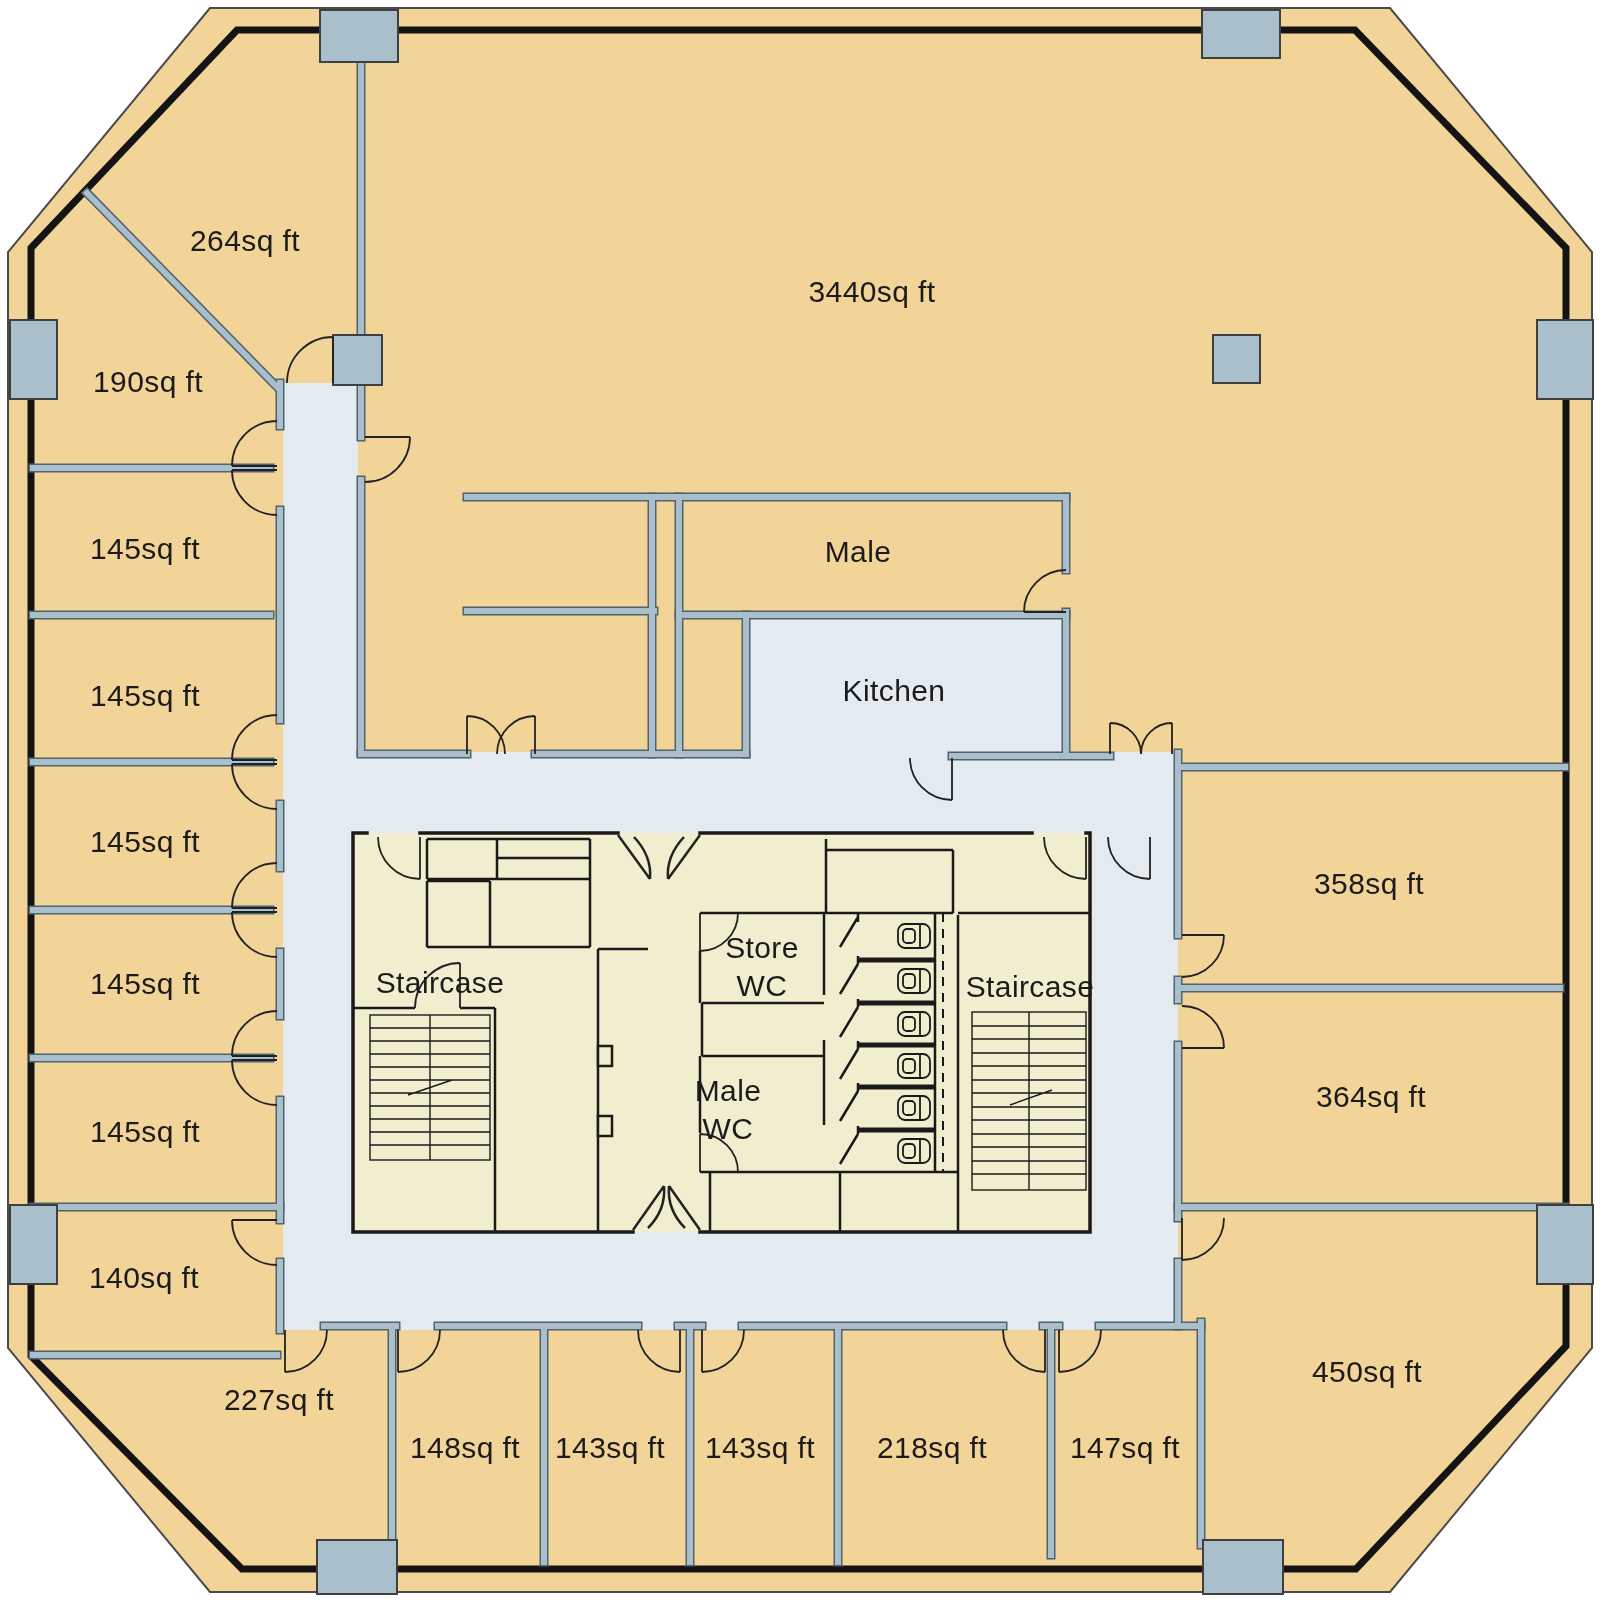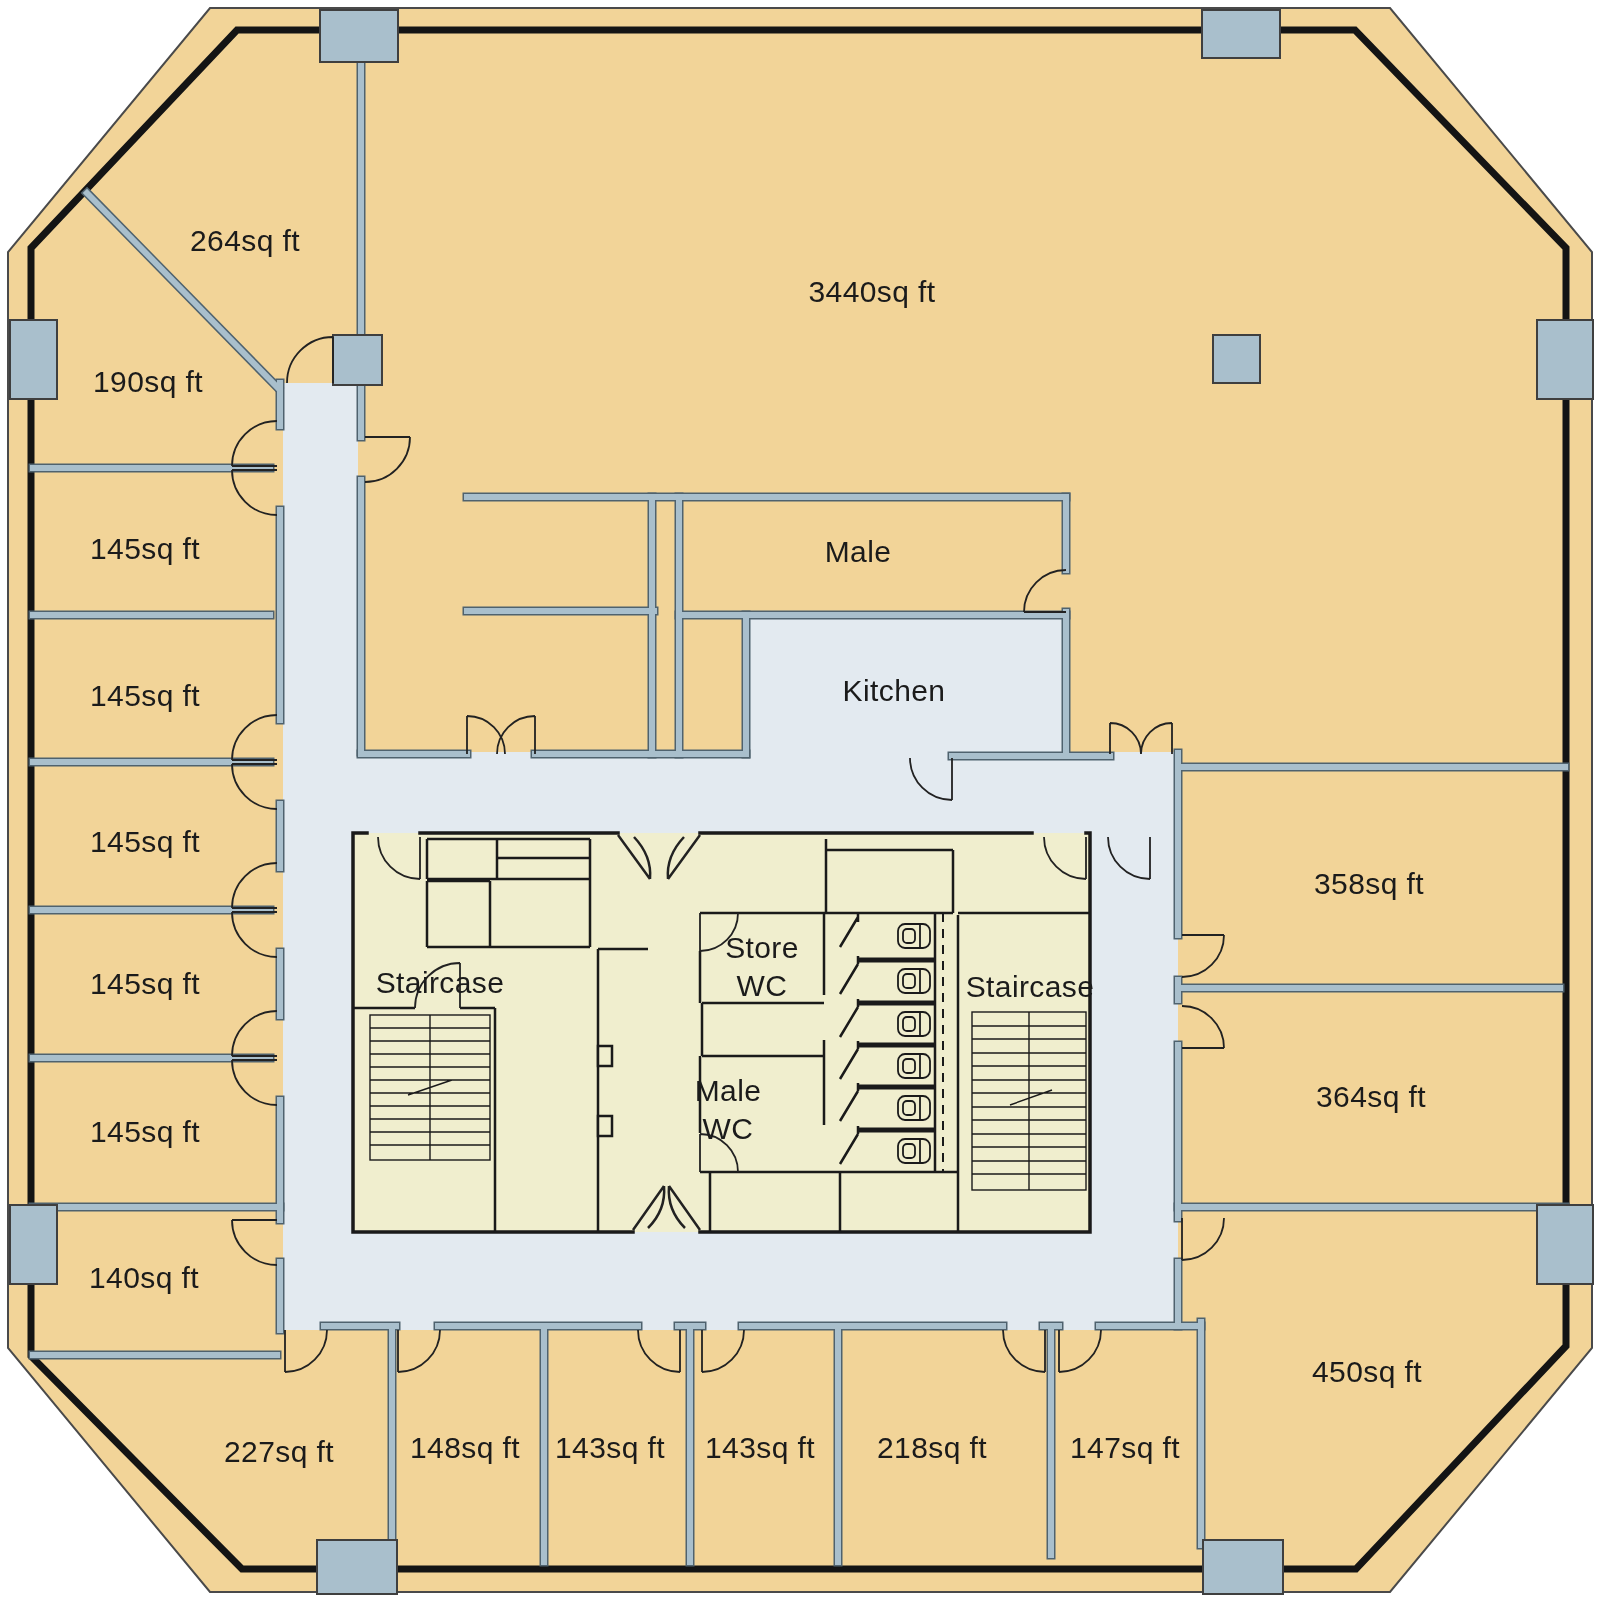--- a/index.html
+++ b/index.html
@@ -234,21 +234,21 @@
   <div class="lbl" style="left:858px;top:552px">Male</div>
   <div class="lbl" style="left:894px;top:691px">Kitchen</div>
   <div class="lbl" style="left:245px;top:241px">264sq ft</div>
   <div class="lbl" style="left:148px;top:382px">190sq ft</div>
   <div class="lbl" style="left:145px;top:549px">145sq ft</div>
   <div class="lbl" style="left:145px;top:696px">145sq ft</div>
   <div class="lbl" style="left:145px;top:842px">145sq ft</div>
   <div class="lbl" style="left:145px;top:984px">145sq ft</div>
   <div class="lbl" style="left:145px;top:1132px">145sq ft</div>
   <div class="lbl" style="left:144px;top:1278px">140sq ft</div>
-  <div class="lbl" style="left:279px;top:1452px">227sq ft</div>
+  <div class="lbl" style="left:279px;top:1400px">227sq ft</div>
   <div class="lbl" style="left:465px;top:1448px">148sq ft</div>
   <div class="lbl" style="left:610px;top:1448px">143sq ft</div>
   <div class="lbl" style="left:760px;top:1448px">143sq ft</div>
   <div class="lbl" style="left:932px;top:1448px">218sq ft</div>
   <div class="lbl" style="left:1125px;top:1448px">147sq ft</div>
   <div class="lbl" style="left:1367px;top:1372px">450sq ft</div>
   <div class="lbl" style="left:1371px;top:1097px">364sq ft</div>
   <div class="lbl" style="left:1369px;top:884px">358sq ft</div>
   <div class="lbl" style="left:440px;top:983px">Staircase</div>
   <div class="lbl" style="left:1030px;top:987px">Staircase</div>

